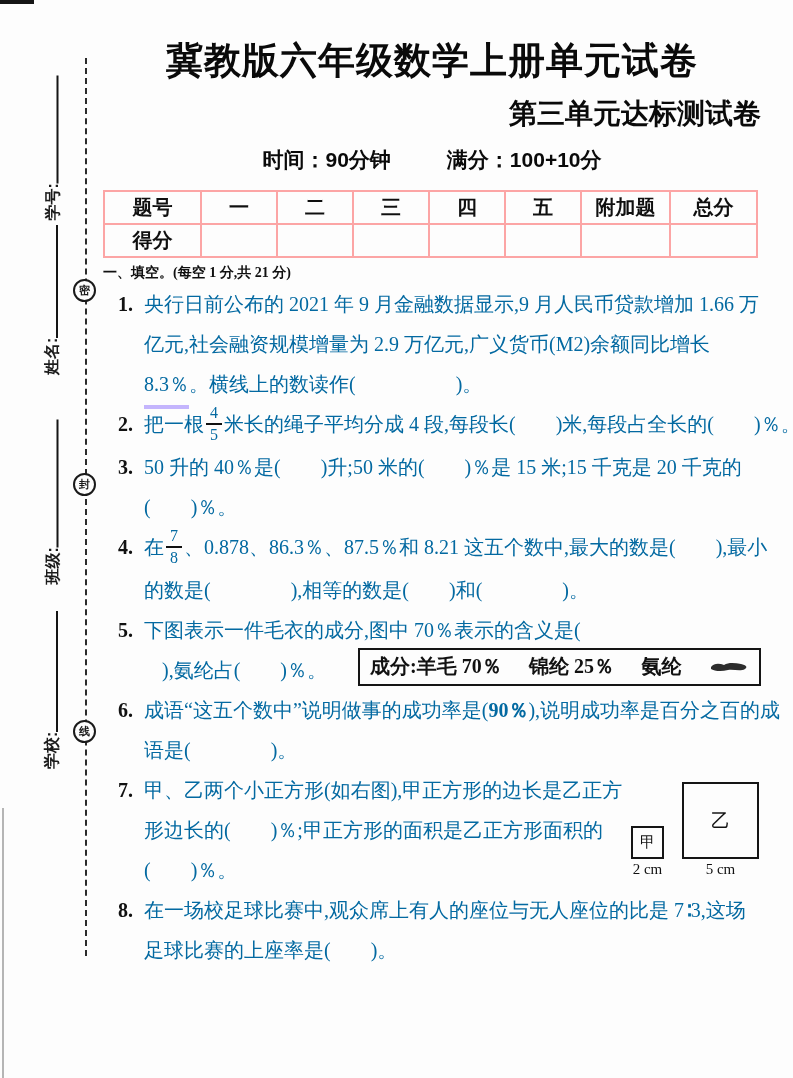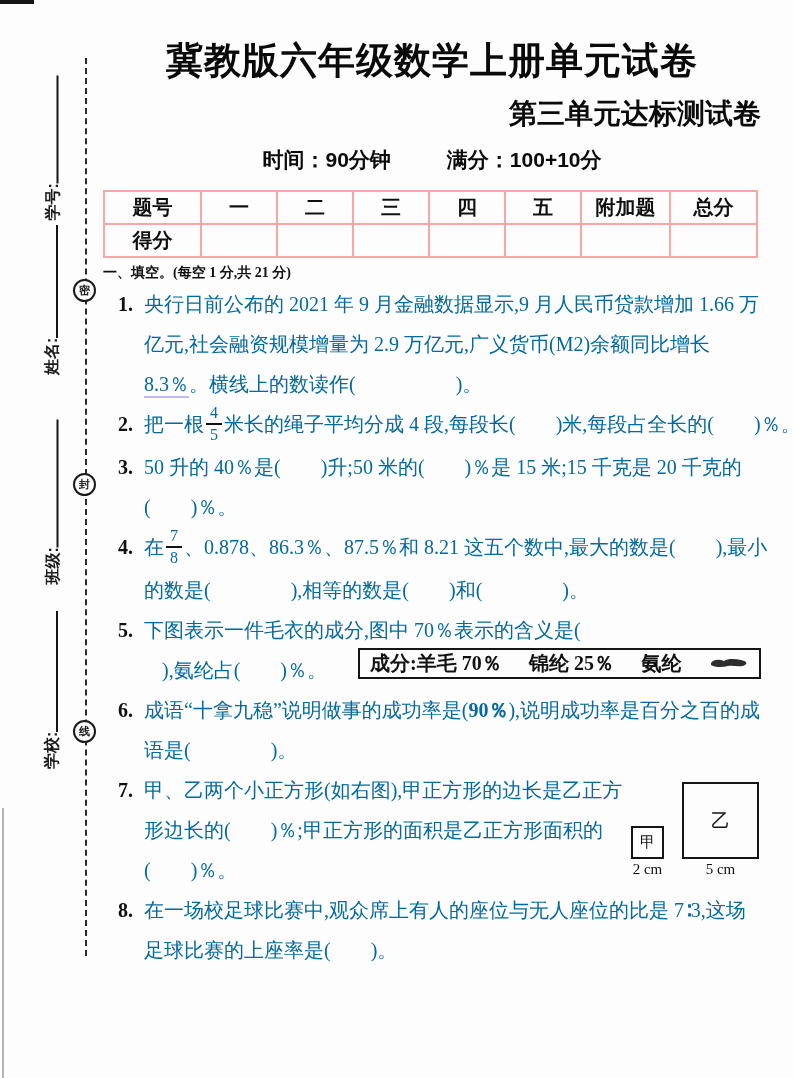--- a/index.html
+++ b/index.html
@@ -76,35 +76,35 @@
   
   .section-heading {
     margin-top: 6px; font-size: 14px; font-weight: 700;
     white-space: pre; color: #101010;
   }
   .questions { margin-top: 2px; padding-left: 15px; }
   .q { display: flex; align-items: flex-start; position: relative; }
   .qnum { width: 26px; flex: none; font-weight: 700; font-size: 20px; line-height: 40px; }
   .qbody { flex: 1; min-width: 0; }
   .qline { font-size: 20px; line-height: 40px; white-space: pre; color: #0369a1; }
-  .underlined { border-bottom: 2px solid #c4b5fd; padding-bottom: 1px; }
+  .underlined { border-bottom: 4px solid #c4b5fd; padding-bottom: 10px; }
   .boldnum { font-weight: 700; }
 
   .frac {
     display: inline-block; vertical-align: middle;
     text-align: center; font-size: 16px; line-height: 1.15;
     margin: 0 2px; transform: translateY(-2px);
   }
   .frac .num { display: block; border-bottom: 2px solid #111; padding: 0 4px 1px; }
   .frac .den { display: block; padding-top: 1px; }
 
   
   .q5-box {
     position: absolute; right: 0; top: 38px;
-    width: 403px; height: 31px;
+    width: 403px; height: 38px;
     border: 2px solid #151515; background: #fdfdfd;
     display: flex; align-items: center; justify-content: space-between;
     padding: 0 10px; font-size: 20px; font-weight: 600; white-space: pre;
   }
   .smudge-svg { display: block; }
 
   
   .q7-fig {
     position: absolute; right: 2px; top: -5px;
     display: flex; align-items: stretch; gap: 18px; height: 113px;
@@ -237,21 +237,21 @@
               <path d="M2 7 C5 3 10 3 15 5 C20 2 26 3 32 4 C37 5 39 7 36 9 C31 12 25 9 19 10 C12 12 5 11 2 9 Z" fill="#2d2d2d"></path>
               <path d="M6 6 C12 5 18 7 24 6 C29 5 33 6 35 7" stroke="#2d2d2d" stroke-width="2" fill="none"></path>
             </svg>
           </div>
         </div>
       </div>
 
       <div class="q">
         <span class="qnum">6.</span>
         <div class="qbody">
-          <div class="qline"><span>成语“十拿九稳”说明做事的成功率是(</span><span class="boldnum">90％</span><span>),说明成功率是百分之百的成</span></div>
+          <div class="qline"><span>成语“这五个数中”说明做事的成功率是(</span><span class="boldnum">90％</span><span>),说明成功率是百分之百的成</span></div>
           <div class="qline">语是(　　　　)。</div>
         </div>
       </div>
 
       <div class="q">
         <span class="qnum">7.</span>
         <div class="qbody">
           <div class="qline">甲、乙两个小正方形(如右图),甲正方形的边长是乙正方</div>
           <div class="qline">形边长的(　　)％;甲正方形的面积是乙正方形面积的</div>
           <div class="qline">(　　)％。</div>

